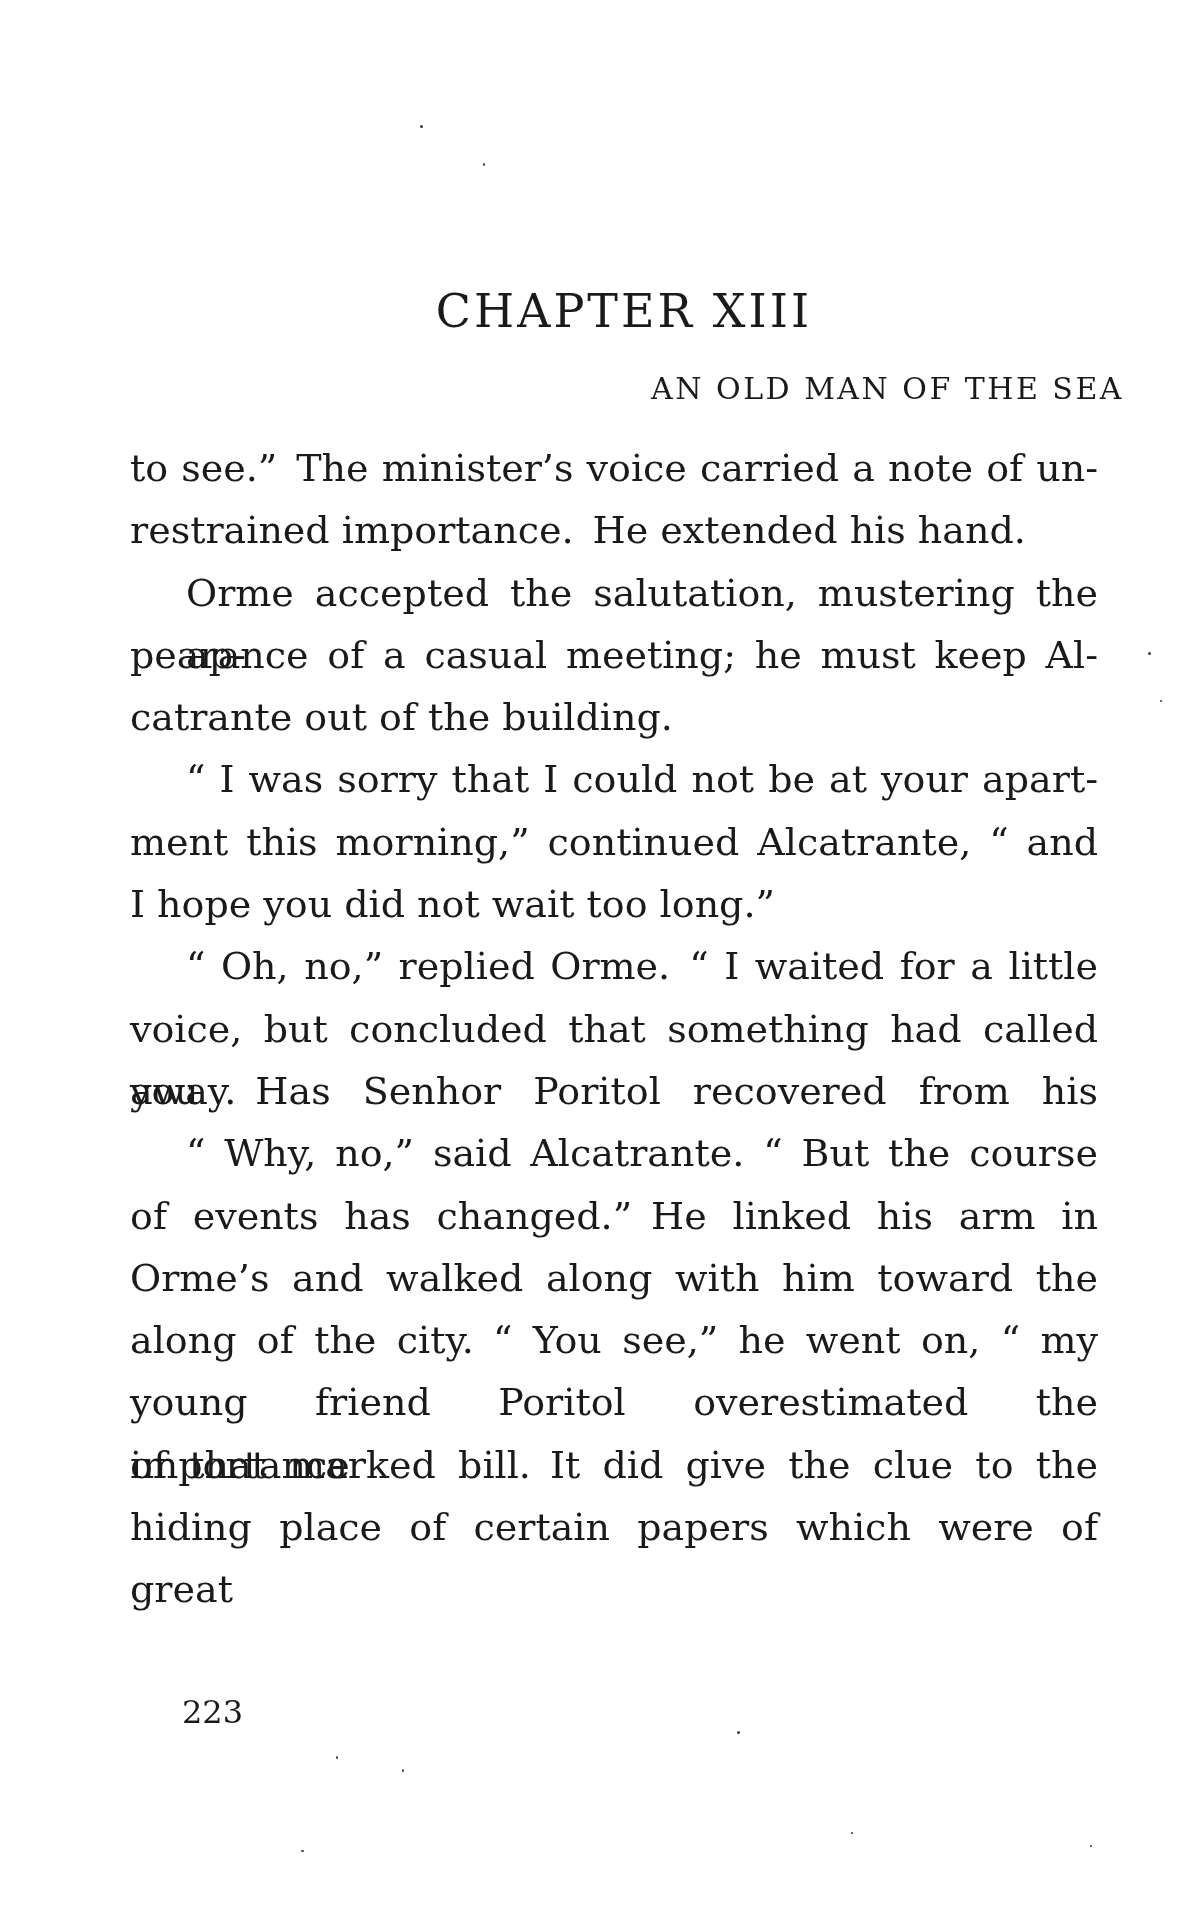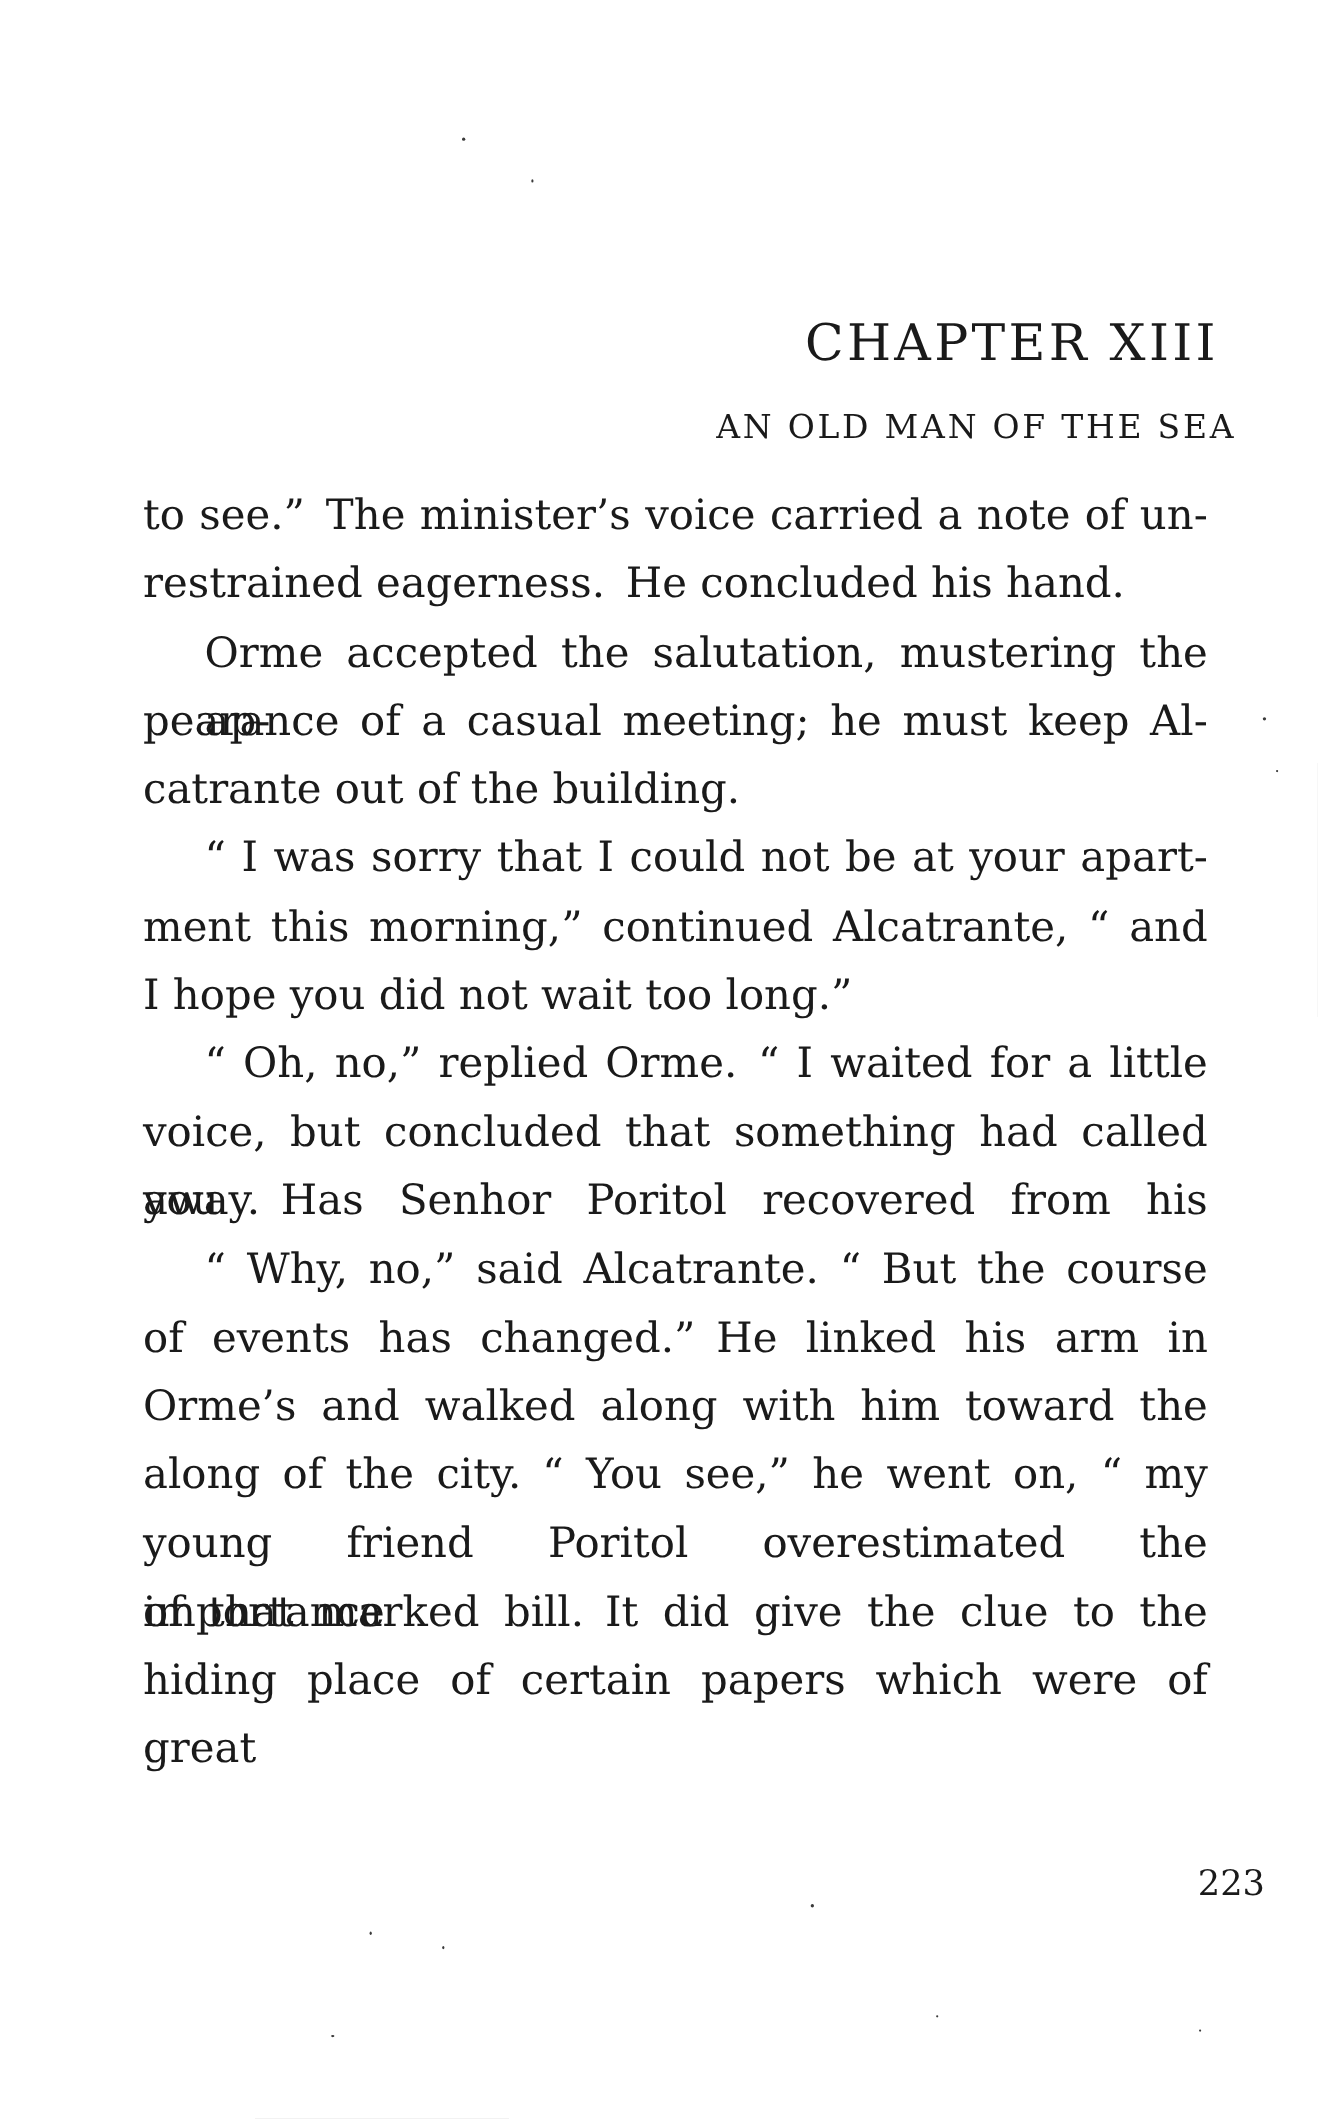--- a/index.html
+++ b/index.html
@@ -14,21 +14,21 @@
     background: #ffffff;
     color: #1a1a1a;
     font-family: "DejaVu Serif", serif;
     overflow: hidden;
   }
   .chapter-heading {
     position: absolute;
     top: 288px;
     left: 130px;
     width: 968px;
-    text-align: right;
+    text-align: center;
     font-size: 46px;
     line-height: 46px;
     letter-spacing: 3px;
     padding-left: 10px;
     white-space: nowrap;
   }
   .chapter-subtitle {
     position: absolute;
     top: 374px;
     left: 130px;
@@ -62,42 +62,42 @@
   }
   .smallcap {
     font-size: 0.76em;
   }
   .page-number {
     position: absolute;
     top: 1696px;
     left: 130px;
     width: 968px;
     padding-left: 52px;
-    text-align: right;
+    text-align: left;
     font-size: 32px;
     line-height: 32px;
   }
   .speck {
     position: absolute;
     background: #3a3a3a;
     border-radius: 50%;
   }
 </style>
 </head>
 <body>
 
 <div class="page">
 
   <div class="chapter-heading">CHAPTER XIII</div>
 
   <div class="chapter-subtitle">AN OLD MAN OF THE SEA</div>
 
   <div class="text-block">
       <div class="line justify">to see.” The minister’s voice carried a note of un-</div>
-      <div class="line">restrained eagerness. He concluded his hand.</div>
+      <div class="line">restrained importance. He extended his hand.</div>
       <div class="line justify indent">Orme accepted the salutation, mustering the ap-</div>
       <div class="line justify">pearance of a casual meeting; he must keep Al-</div>
       <div class="line">catrante out of the building.</div>
       <div class="line justify indent">“ I was sorry that I could not be at your apart-</div>
       <div class="line justify">ment this morning,” continued Alcatrante, “ and</div>
       <div class="line">I hope you did not wait too long.”</div>
       <div class="line justify indent">“ Oh, no,” replied Orme. “ I waited for a little</div>
       <div class="line justify">voice, but concluded that something had called you</div>
       <div class="line justify">away. Has Senhor Poritol recovered from his</div>
       <div class="line justify indent">“ Why, no,” said Alcatrante. “ But the course</div>

